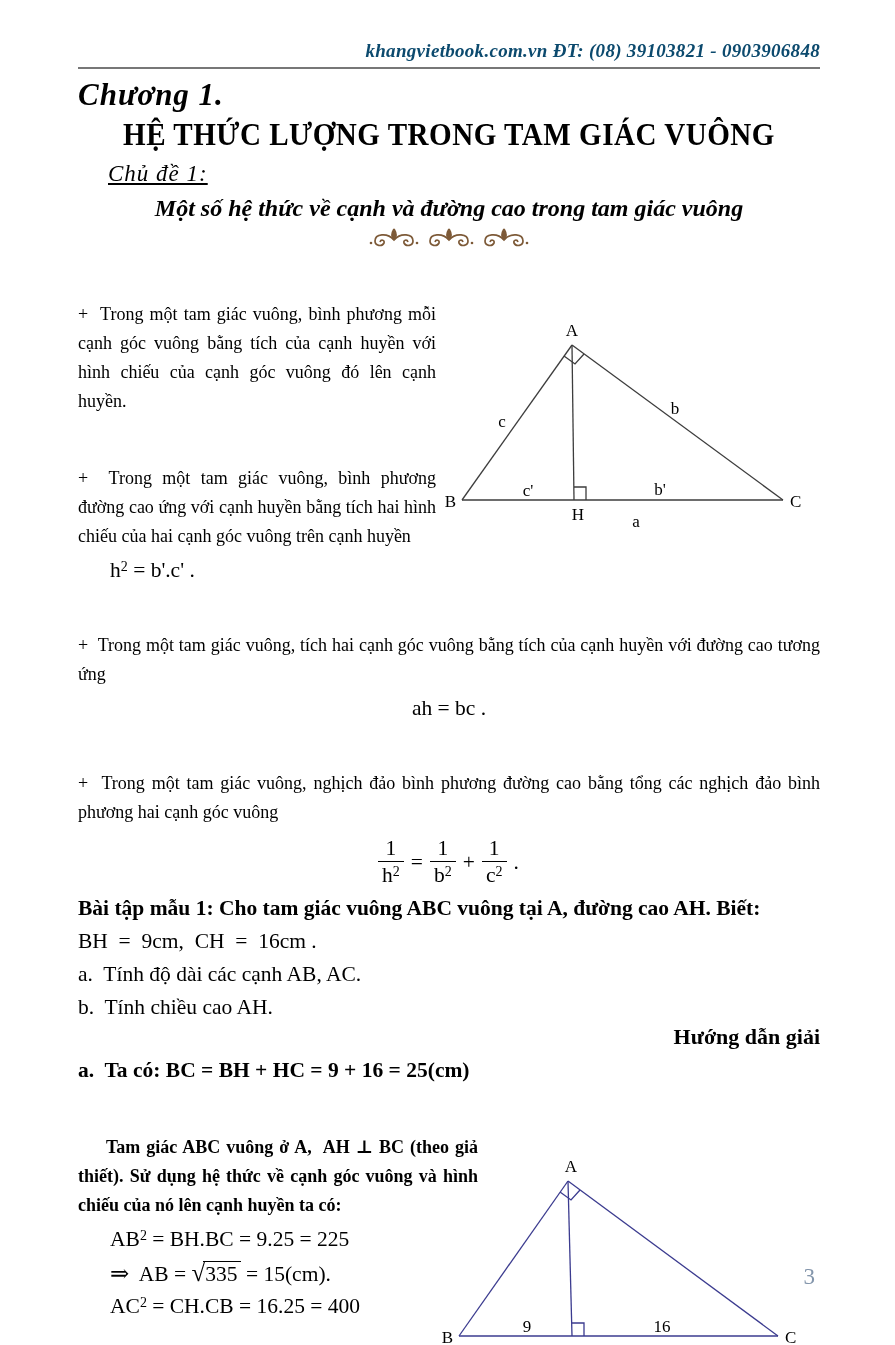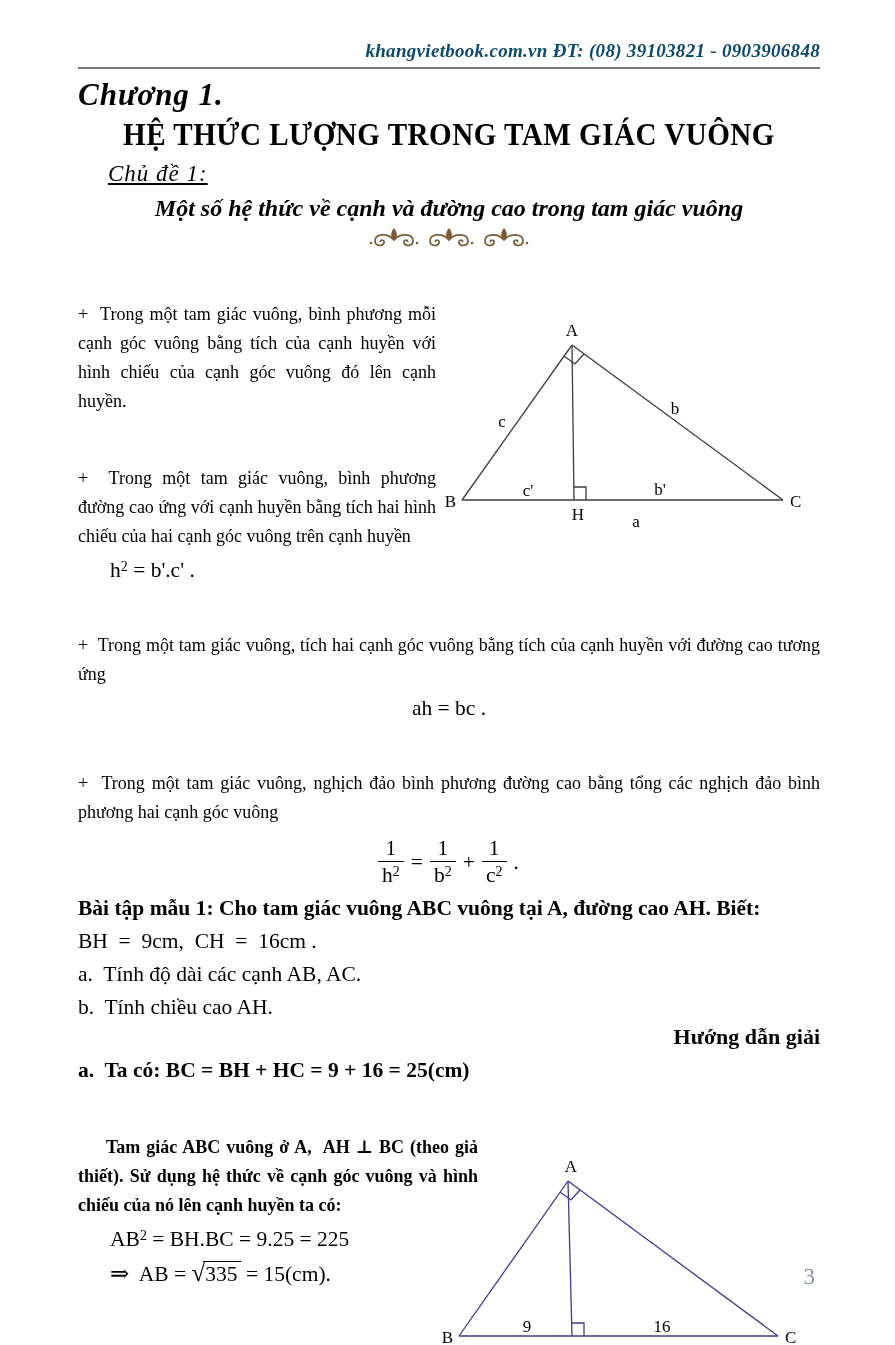--- a/index.html
+++ b/index.html
@@ -139,20 +139,21 @@
   <div class="example-line">a.&nbsp; Tính độ dài các cạnh AB, AC.</div>
   <div class="example-line">b.&nbsp; Tính chiều cao AH.</div>
   <div class="sol-head">Hướng dẫn giải</div>
   <div class="example-line"><span class="pre">a.&nbsp; Ta có: </span><span class="pre">BC = BH + HC = 9 + 16 = 25(cm)</span></div>
 
   <div class="sec2">
     <div class="col2">
       <p class="body">Tam giác ABC vuông ở A,&nbsp; AH ⊥ BC (theo giả thiết). Sử dụng hệ thức về cạnh góc vuông và hình chiếu của nó lên cạnh huyền ta có:</p>
       <div class="mathline"><span>AB</span><sup>2</sup><span> = BH.BC = 9.25 = 225</span></div>
       <div class="mathline"><span class="arrow">⇒</span><span>&nbsp; AB = </span><span class="sqrt"><span class="rsign">√</span><span class="radicand">335</span></span><span> = 15(cm).</span></div>
+      <div class="mathline"><span>AC</span><sup>2</sup><span> = CH.CB = 16.25 = 400</span></div>
     </div>
 
     <svg class="diagram2" width="380" height="215" viewBox="0 0 380 215">
       <g stroke="#3b3b8f" stroke-width="1.3" fill="none">
         <line x1="26" y1="183" x2="135" y2="28"></line>
         <line x1="135" y1="28" x2="345" y2="183"></line>
         <line x1="26" y1="183" x2="345" y2="183"></line>
         <line x1="135" y1="28" x2="139" y2="183"></line>
         <path d="M139 170 L151 170 L151 183"></path>
         <path d="M127 39 L138 47 L147 37"></path>

